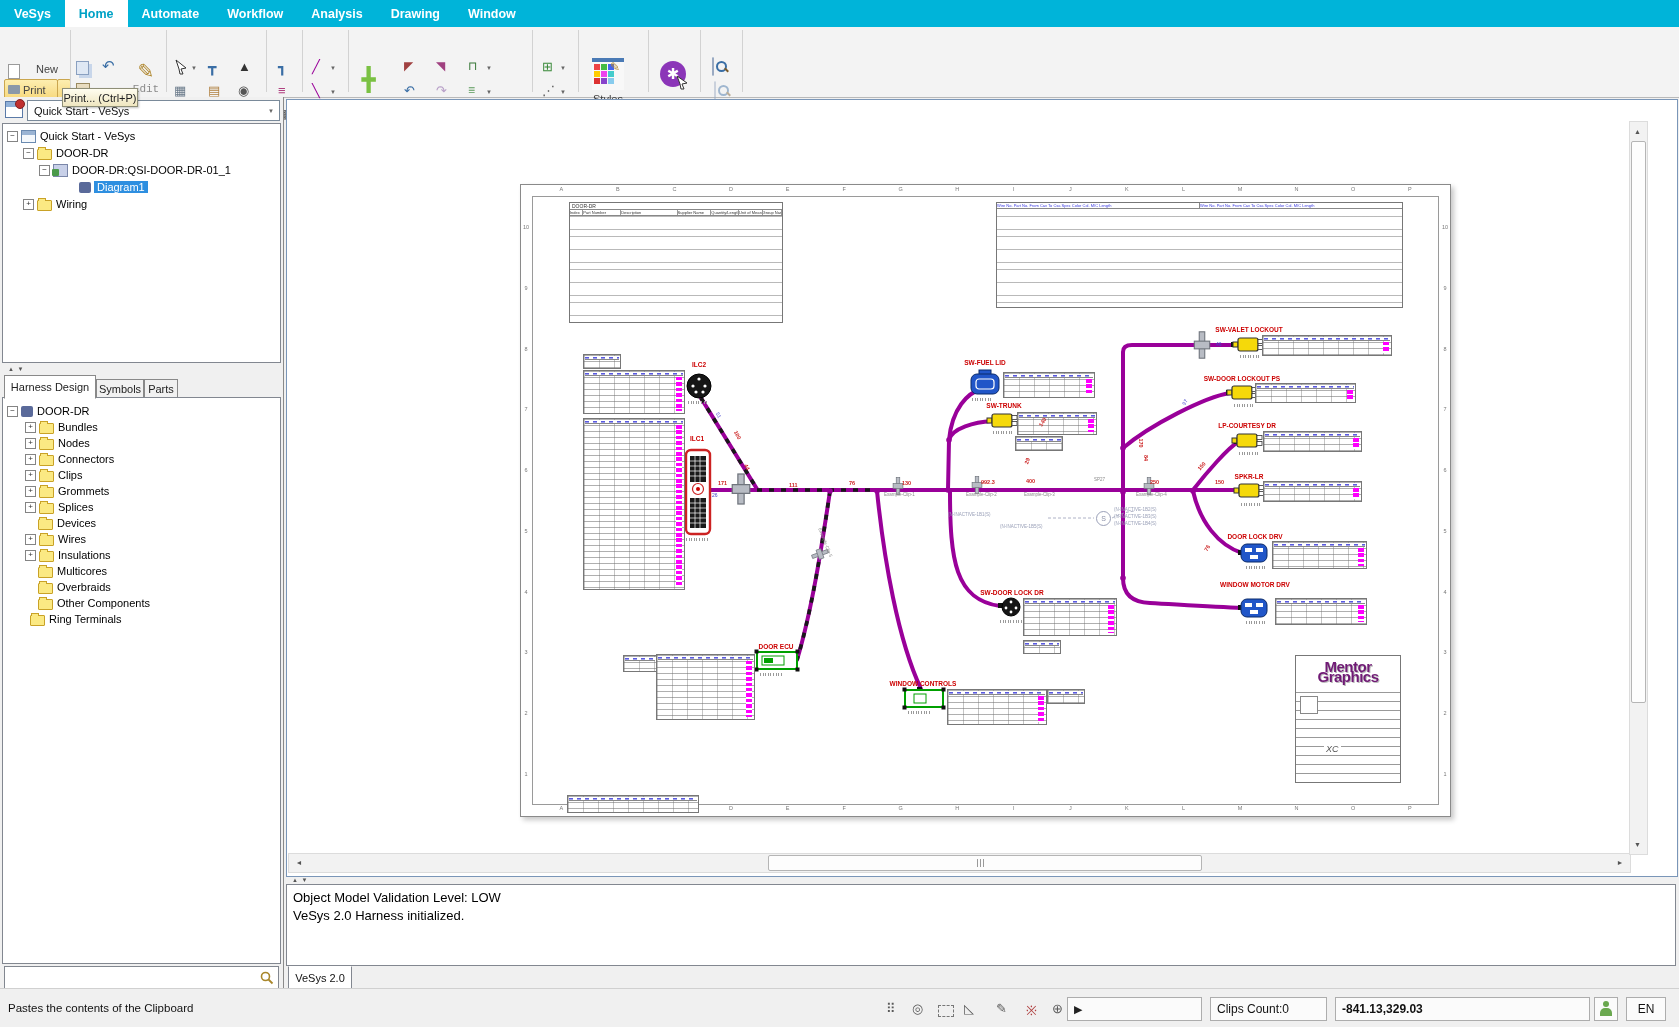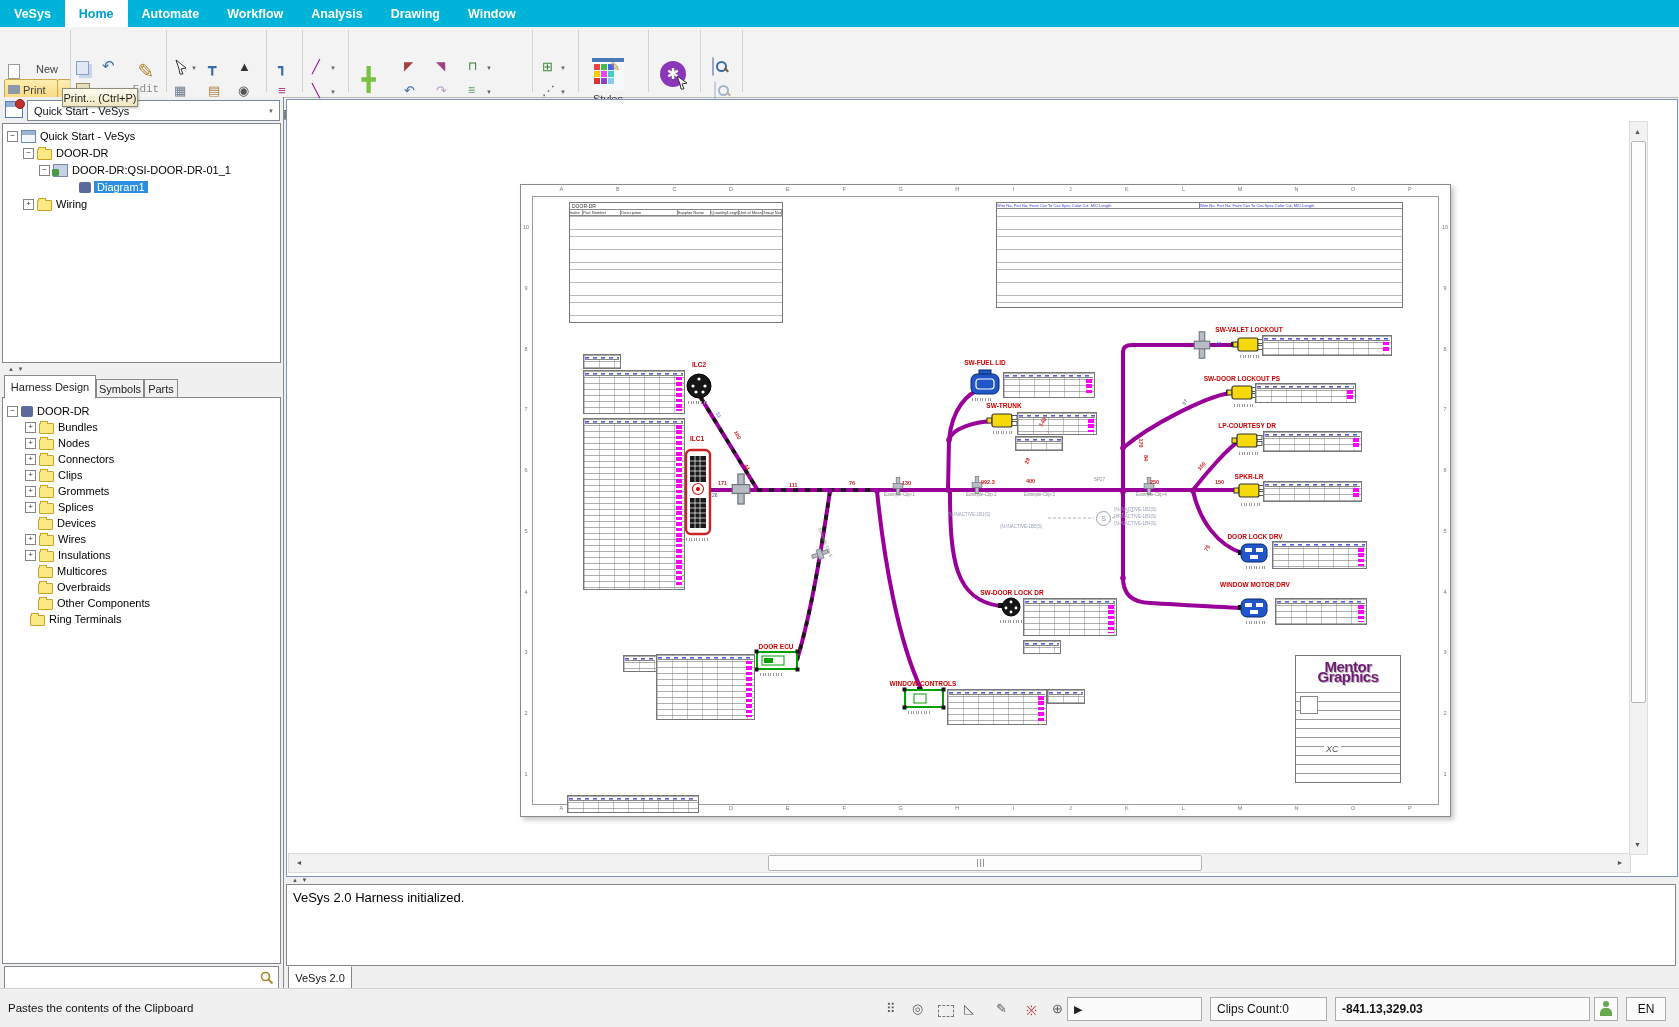--- a/index.html
+++ b/index.html
@@ -680,20 +680,21 @@
   <div class="a sbar" style="left:1629px;top:121px;width:17px;height:732px;z-index:26;">
     <span class="a sarrow" style="left:0;top:2px;width:15px;height:15px;">▲</span>
     <span class="a sarrow" style="left:0;bottom:2px;width:15px;height:15px;">▼</span>
     <span class="a sthumb" style="left:1px;top:19px;width:13px;height:560px;"></span>
   </div>
 
   <div class="a" style="left:286px;top:875px;width:1390px;height:9px;display:flex;align-items:center;">
       <span class="splitgrip" style="margin-left:6px;">▲ ▼</span>
     </div>
   <div class="a console">
+    <div>Object Model Validation Level: LOW</div>
     <div>VeSys 2.0 Harness initialized.</div>
   </div>
   <div class="a ctab">VeSys 2.0</div>
 
   <div class="a statusbar">
     <span class="a" style="left:8px;top:13px;">Pastes the contents of the Clipboard</span>
     <span class="sic" style="left:886px;">⠿</span>
     <span class="sic" style="left:912px;">◎</span>
     <span class="a" style="left:938px;top:16px;width:14px;height:10px;border:1px dashed #777;"></span>
     <span class="sic" style="left:964px;">◺</span>

